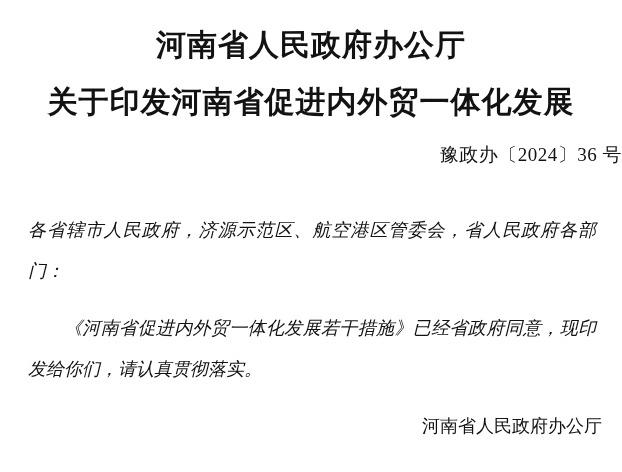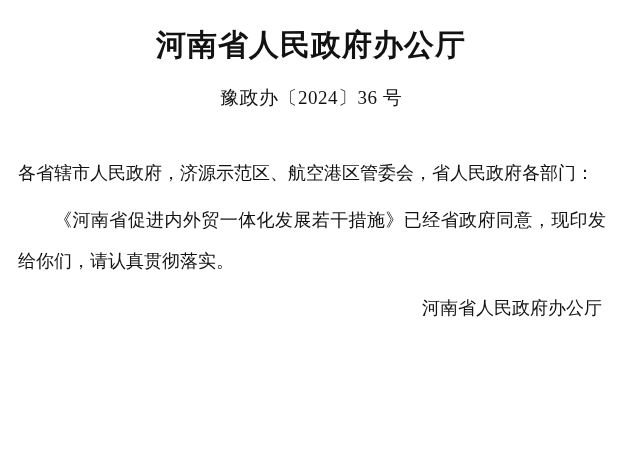--- a/index.html
+++ b/index.html
@@ -22,53 +22,55 @@
   }
   .title-line {
     font-size: 30px;
     line-height: 57px;
     font-weight: bold;
     letter-spacing: 1px;
     white-space: nowrap;
   }
   .doc-number {
     margin-top: 12px;
-    text-align: center;
+    text-align: right;
     font-size: 19px;
     line-height: 26px;
     letter-spacing: 0.5px;
   }
   .body-block {
     margin: 42px 10px 0 12px;
     font-size: 18px;
     line-height: 41px;
     text-align: justify;
   }
   .body-block p {
-    margin: 6px;
+    margin: 16px;
+    font-style: italic;
   }
   .para-indent {
     text-indent: 2em;
   }
   .signature-line,
   .date-line {
     margin: 0 10px 0 12px;
     padding-right: 10px;
     text-align: right;
     font-size: 18px;
     line-height: 41px;
   }
 </style>
 </head>
 <body>
 
 <div class="page">
 
   <div class="title-block">
     <div class="title-line">河南省人民政府办公厅</div>
+    <div class="title-line">关于印发河南省促进内外贸一体化发展</div>
   </div>
 
   <div class="doc-number">豫政办〔2024〕36 号</div>
 
   <div class="body-block">
     <p>各省辖市人民政府，济源示范区、航空港区管委会，省人民政府各部门：</p>
     <p class="para-indent">《河南省促进内外贸一体化发展若干措施》已经省政府同意，现印发给你们，请认真贯彻落实。</p>
   </div>
 
   <div class="signature-line">河南省人民政府办公厅</div>

